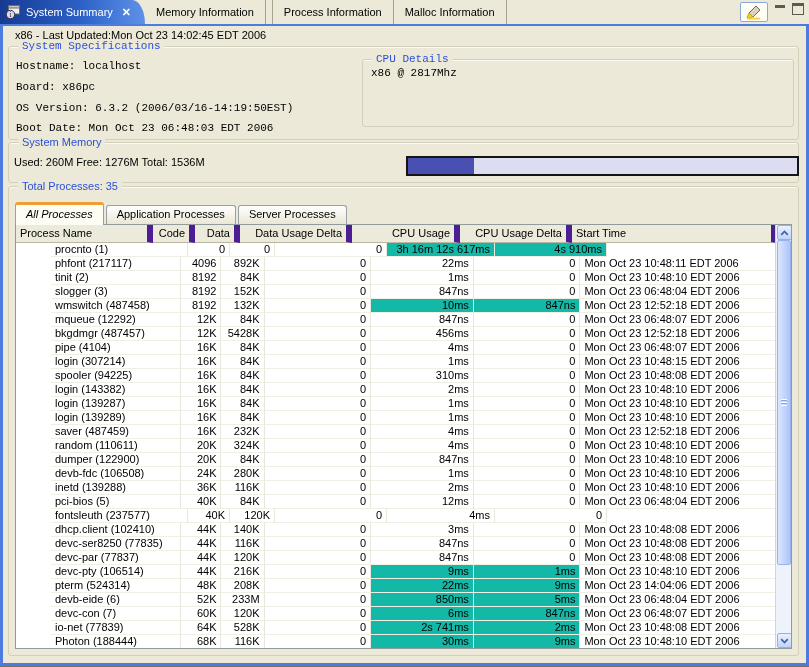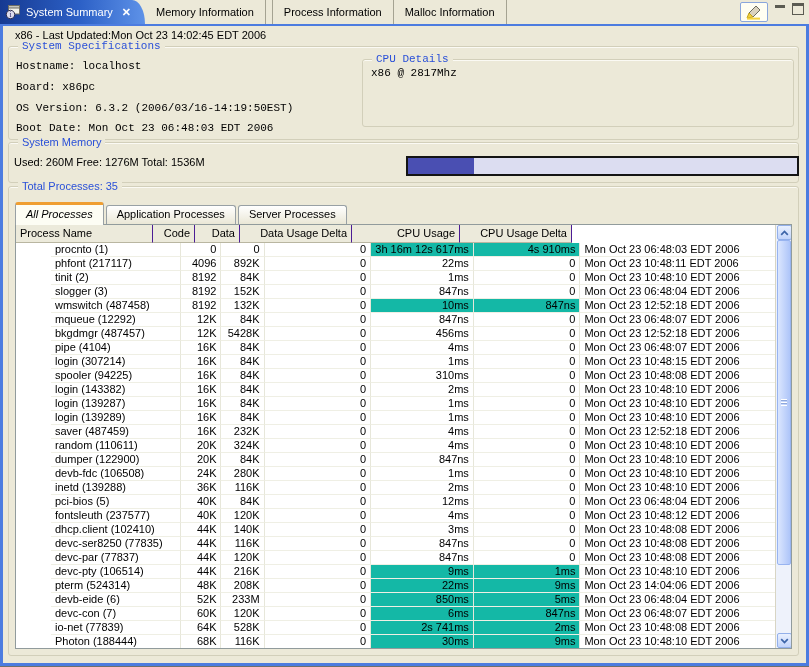--- a/index.html
+++ b/index.html
@@ -42,21 +42,21 @@
   #grp-proc{left:8px;top:186px;width:789px;height:468px;}
   
   .ptabs{position:absolute;left:6px;top:14px;height:23px;display:flex;align-items:flex-end;z-index:3;}
   .ptab{box-sizing:border-box;height:19px;line-height:17px;padding:0 10px;margin-right:2px;white-space:nowrap;
     background:linear-gradient(#ffffff,#eae7d6);border:1px solid #98a0a4;border-bottom:none;border-radius:3px 3px 0 0;cursor:default;}
   .ptab.active{height:23px;line-height:19px;background:#fdfdf4;border-top:3px solid #ef9e31;z-index:4;margin-bottom:-1px;font-style:italic;}
   
   .tablewrap{position:absolute;left:6px;top:37px;width:777px;height:425px;border:1px solid #919b9c;background:#fff;box-sizing:border-box;overflow:hidden;}
   .thead{display:flex;height:18px;}
   .th{box-sizing:border-box;height:18px;line-height:17px;padding:0 4px;background:#eceadb;
-    border-right:1px solid #4c1d95;border-bottom:1px solid #b9b6a1;white-space:nowrap;overflow:hidden;cursor:default;}
+    border-right:6px solid #4c1d95;border-bottom:1px solid #b9b6a1;white-space:nowrap;overflow:hidden;cursor:default;}
   .tbody{position:absolute;left:0;top:18px;right:16px;bottom:0;background:#fff;margin-left:35px;}
   .tr{display:flex;height:14px;}
   .td{box-sizing:border-box;height:14px;line-height:13px;padding:0 4px;
     border-right:1px solid #e7e7da;border-bottom:1px solid #efefe4;white-space:nowrap;overflow:hidden;}
   .c0{width:137px}.c1{width:42px}.c2{width:45px}.c3{width:112px}.c4{width:108px}.c5{width:112px}
   .c6{width:205px}
   .td.c6{border-right:none;}
   .al{text-align:left}.ar{text-align:right}
   .hl{background:#14b8a6;}
   
@@ -138,30 +138,30 @@
     <div class="ptab">Server Processes</div>
   </div>
   <div class="tablewrap">
     <div class="thead">
         <div class="th c0 al">Process Name</div>
         <div class="th c1 ar">Code</div>
         <div class="th c2 ar">Data</div>
         <div class="th c3 ar">Data Usage Delta</div>
         <div class="th c4 ar">CPU Usage</div>
         <div class="th c5 ar">CPU Usage Delta</div>
+        <div class="th c6 al">Start Time</div>
       </div>
     <div class="tbody">
         <div class="tr">
           <div class="td c0 al">procnto (1)</div>
           <div class="td c1 ar">0</div>
           <div class="td c2 ar">0</div>
           <div class="td c3 ar">0</div>
           <div class="td c4 ar hl">3h 16m 12s 617ms</div>
           <div class="td c5 ar hl">4s 910ms</div>
-          <div class="td c6 al">Mon Oct 23 06:48:03 EDT 2006</div>
         </div>
         <div class="tr">
           <div class="td c0 al">phfont (217117)</div>
           <div class="td c1 ar">4096</div>
           <div class="td c2 ar">892K</div>
           <div class="td c3 ar">0</div>
           <div class="td c4 ar">22ms</div>
           <div class="td c5 ar">0</div>
           <div class="td c6 al">Mon Oct 23 10:48:11 EDT 2006</div>
         </div>
@@ -318,21 +318,20 @@
           <div class="td c5 ar">0</div>
           <div class="td c6 al">Mon Oct 23 06:48:04 EDT 2006</div>
         </div>
         <div class="tr">
           <div class="td c0 al">fontsleuth (237577)</div>
           <div class="td c1 ar">40K</div>
           <div class="td c2 ar">120K</div>
           <div class="td c3 ar">0</div>
           <div class="td c4 ar">4ms</div>
           <div class="td c5 ar">0</div>
-          <div class="td c6 al">Mon Oct 23 10:48:12 EDT 2006</div>
         </div>
         <div class="tr">
           <div class="td c0 al">dhcp.client (102410)</div>
           <div class="td c1 ar">44K</div>
           <div class="td c2 ar">140K</div>
           <div class="td c3 ar">0</div>
           <div class="td c4 ar">3ms</div>
           <div class="td c5 ar">0</div>
           <div class="td c6 al">Mon Oct 23 10:48:08 EDT 2006</div>
         </div>

